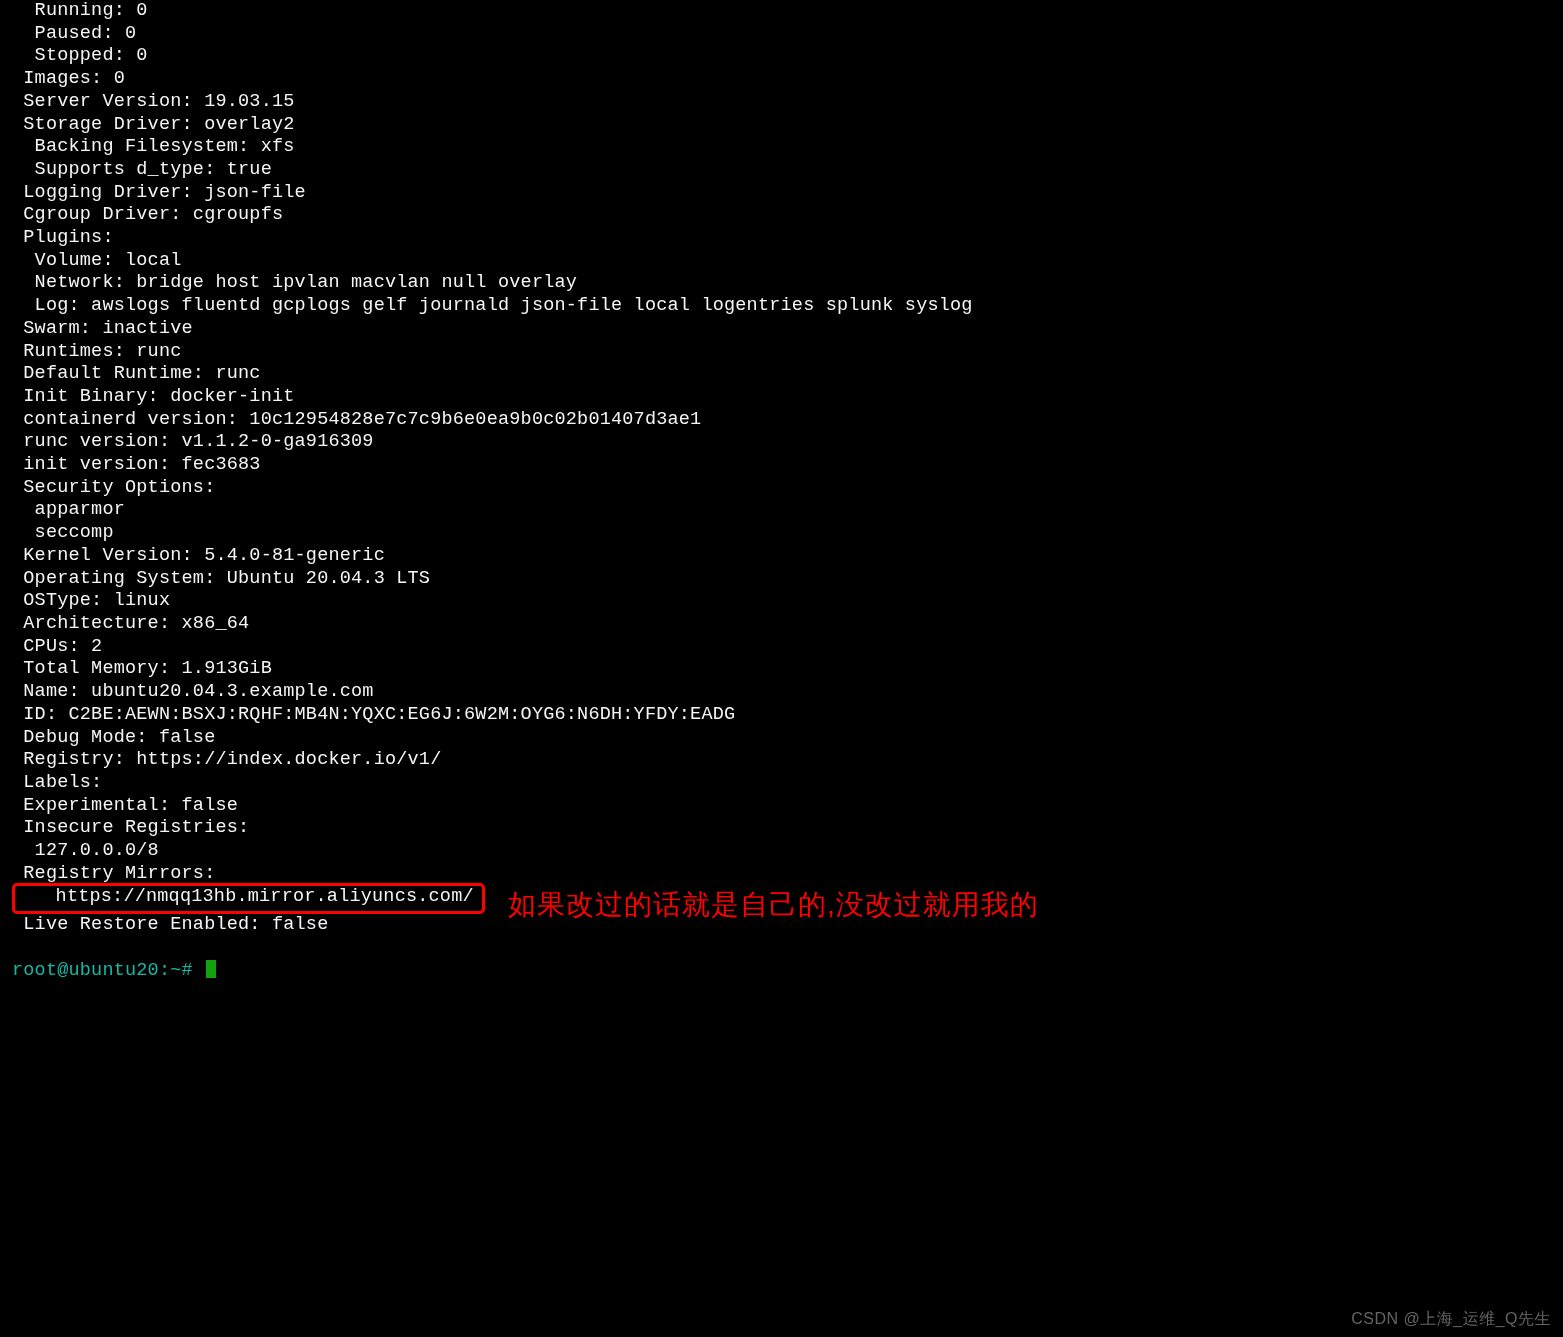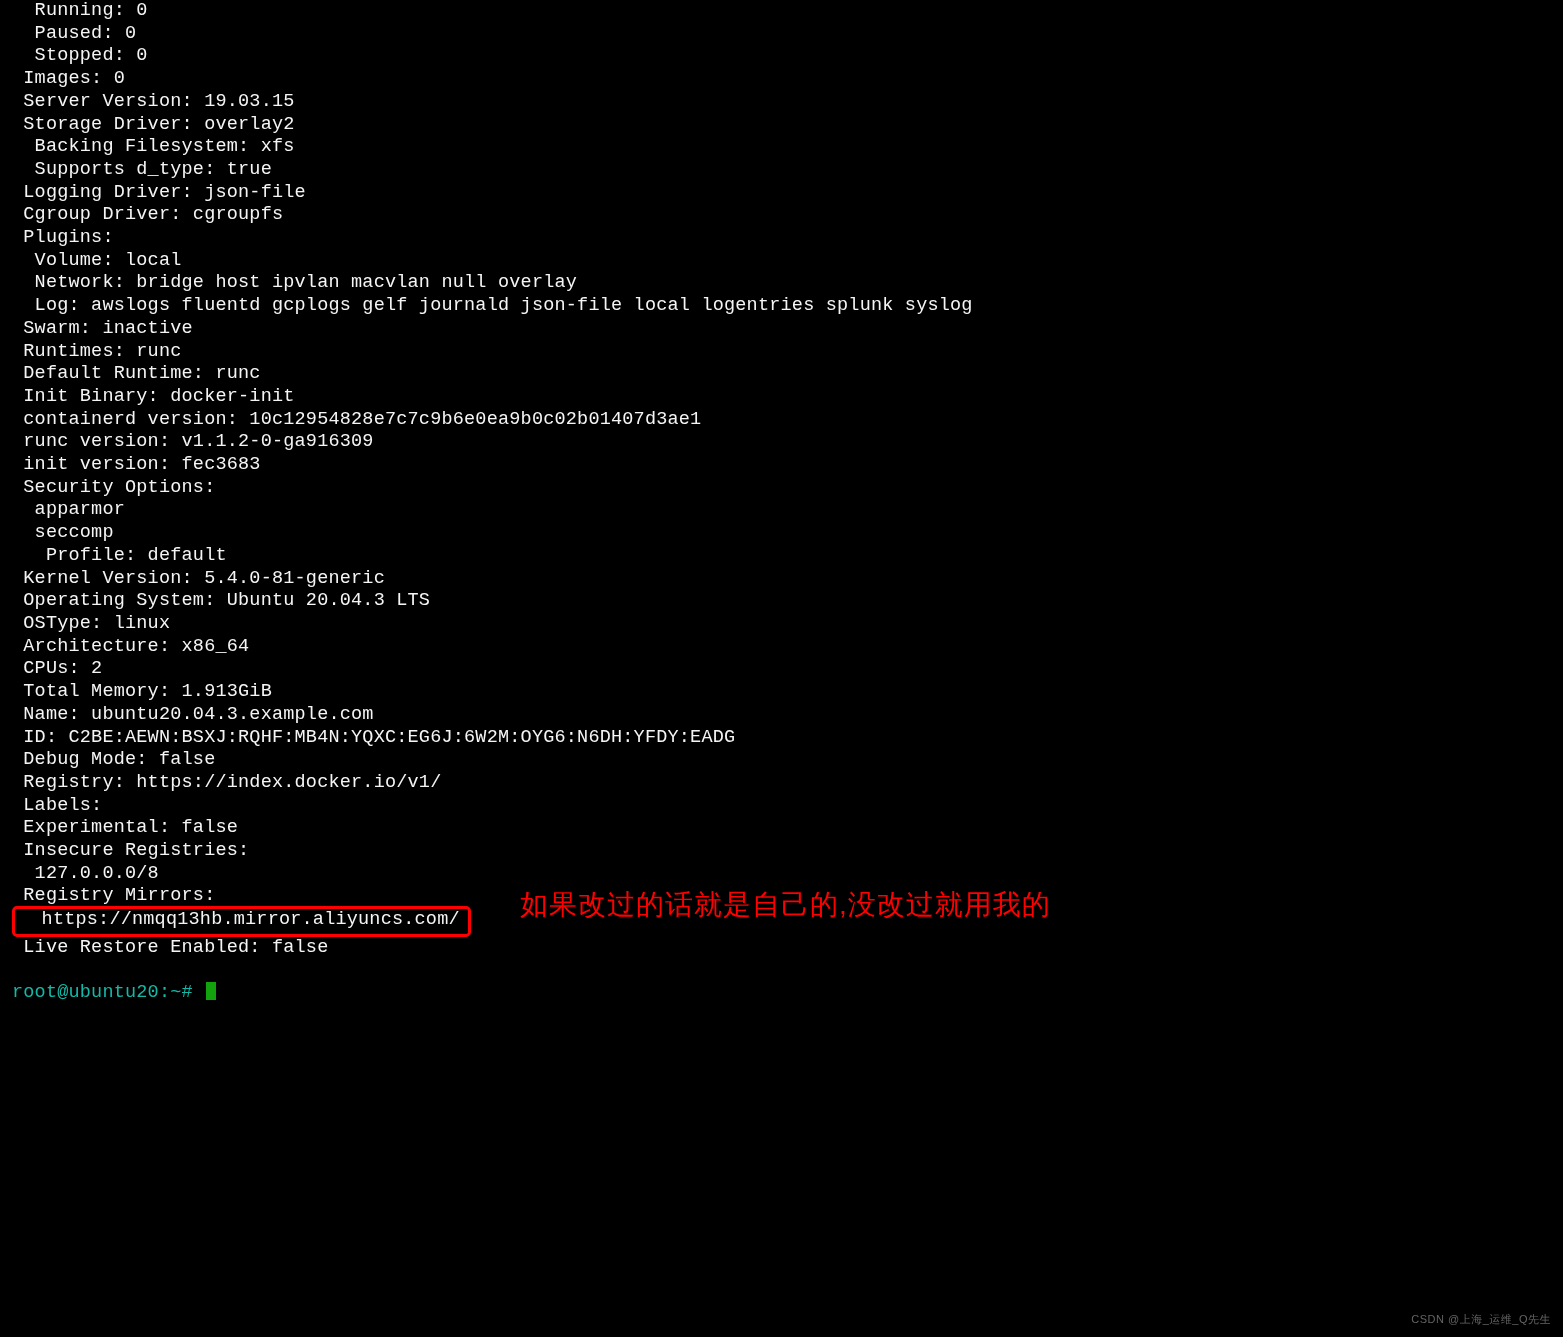--- a/index.html
+++ b/index.html
@@ -1,22 +1,22 @@
 <!DOCTYPE html>
 <html><head>
 <meta charset="utf-8">
 <style>
   html,body{margin:0;padding:0;background:#000;color:#fff;font-family:Consolas,"Courier New",monospace;font-size:18.5px;line-height:22.7px;}
   .terminal{width:1563px;min-height:1337px;box-sizing:border-box;padding:0 12px 0 12px;position:relative;background:#000;}
   .line{white-space:pre;color:#f5f5f5;letter-spacing:0.2px;}
   .prompt-root{color:#14b8a6;}
   .cursor{display:inline-block;width:10px;height:18px;background:#13a10e;vertical-align:middle;margin-left:2px;margin-bottom:2px;}
-  .red-box{display:inline-block;border:3px solid #ff0000;border-radius:5px;padding:0 8px 2px 4px;margin-top:-2px;}
-  .annotation{position:absolute;left:520px;top:894px;font-family:"Microsoft YaHei","PingFang SC",sans-serif;font-size:28px;color:#ff0000;font-weight:500;letter-spacing:1px;white-space:nowrap;}
-  .watermark{position:absolute;right:12px;bottom:6px;font-family:"Microsoft YaHei",Arial,sans-serif;font-size:11px;color:rgba(180,180,180,0.55);letter-spacing:0.5px;}
+  .red-box{display:inline-block;border:3px solid #ff0000;border-radius:5px;padding:0 8px 2px 18px;margin-top:-2px;}
+  .annotation{position:absolute;left:508px;top:894px;font-family:"Microsoft YaHei","PingFang SC",sans-serif;font-size:28px;color:#ff0000;font-weight:500;letter-spacing:1px;white-space:nowrap;}
+  .watermark{position:absolute;right:12px;bottom:6px;font-family:"Microsoft YaHei",Arial,sans-serif;font-size:16px;color:rgba(180,180,180,0.55);letter-spacing:0.5px;}
   .blank{height:22.7px;}
 </style>
 </head>
 <body>
 <div class="terminal">
 <div class="line">  Running: 0</div>
 <div class="line">  Paused: 0</div>
 <div class="line">  Stopped: 0</div>
 <div class="line"> Images: 0</div>
 <div class="line"> Server Version: 19.03.15</div>
@@ -32,21 +32,20 @@
 <div class="line"> Swarm: inactive</div>
 <div class="line"> Runtimes: runc</div>
 <div class="line"> Default Runtime: runc</div>
 <div class="line"> Init Binary: docker-init</div>
 <div class="line"> containerd version: 10c12954828e7c7c9b6e0ea9b0c02b01407d3ae1</div>
 <div class="line"> runc version: v1.1.2-0-ga916309</div>
 <div class="line"> init version: fec3683</div>
 <div class="line"> Security Options:</div>
 <div class="line">  apparmor</div>
 <div class="line">  seccomp</div>
-<div class="line">   Profile: default</div>
 <div class="line"> Kernel Version: 5.4.0-81-generic</div>
 <div class="line"> Operating System: Ubuntu 20.04.3 LTS</div>
 <div class="line"> OSType: linux</div>
 <div class="line"> Architecture: x86_64</div>
 <div class="line"> CPUs: 2</div>
 <div class="line"> Total Memory: 1.913GiB</div>
 <div class="line"> Name: ubuntu20.04.3.example.com</div>
 <div class="line"> ID: C2BE:AEWN:BSXJ:RQHF:MB4N:YQXC:EG6J:6W2M:OYG6:N6DH:YFDY:EADG</div>
 <div class="line"> Debug Mode: false</div>
 <div class="line"> Registry: https://index.docker.io/v1/</div>

